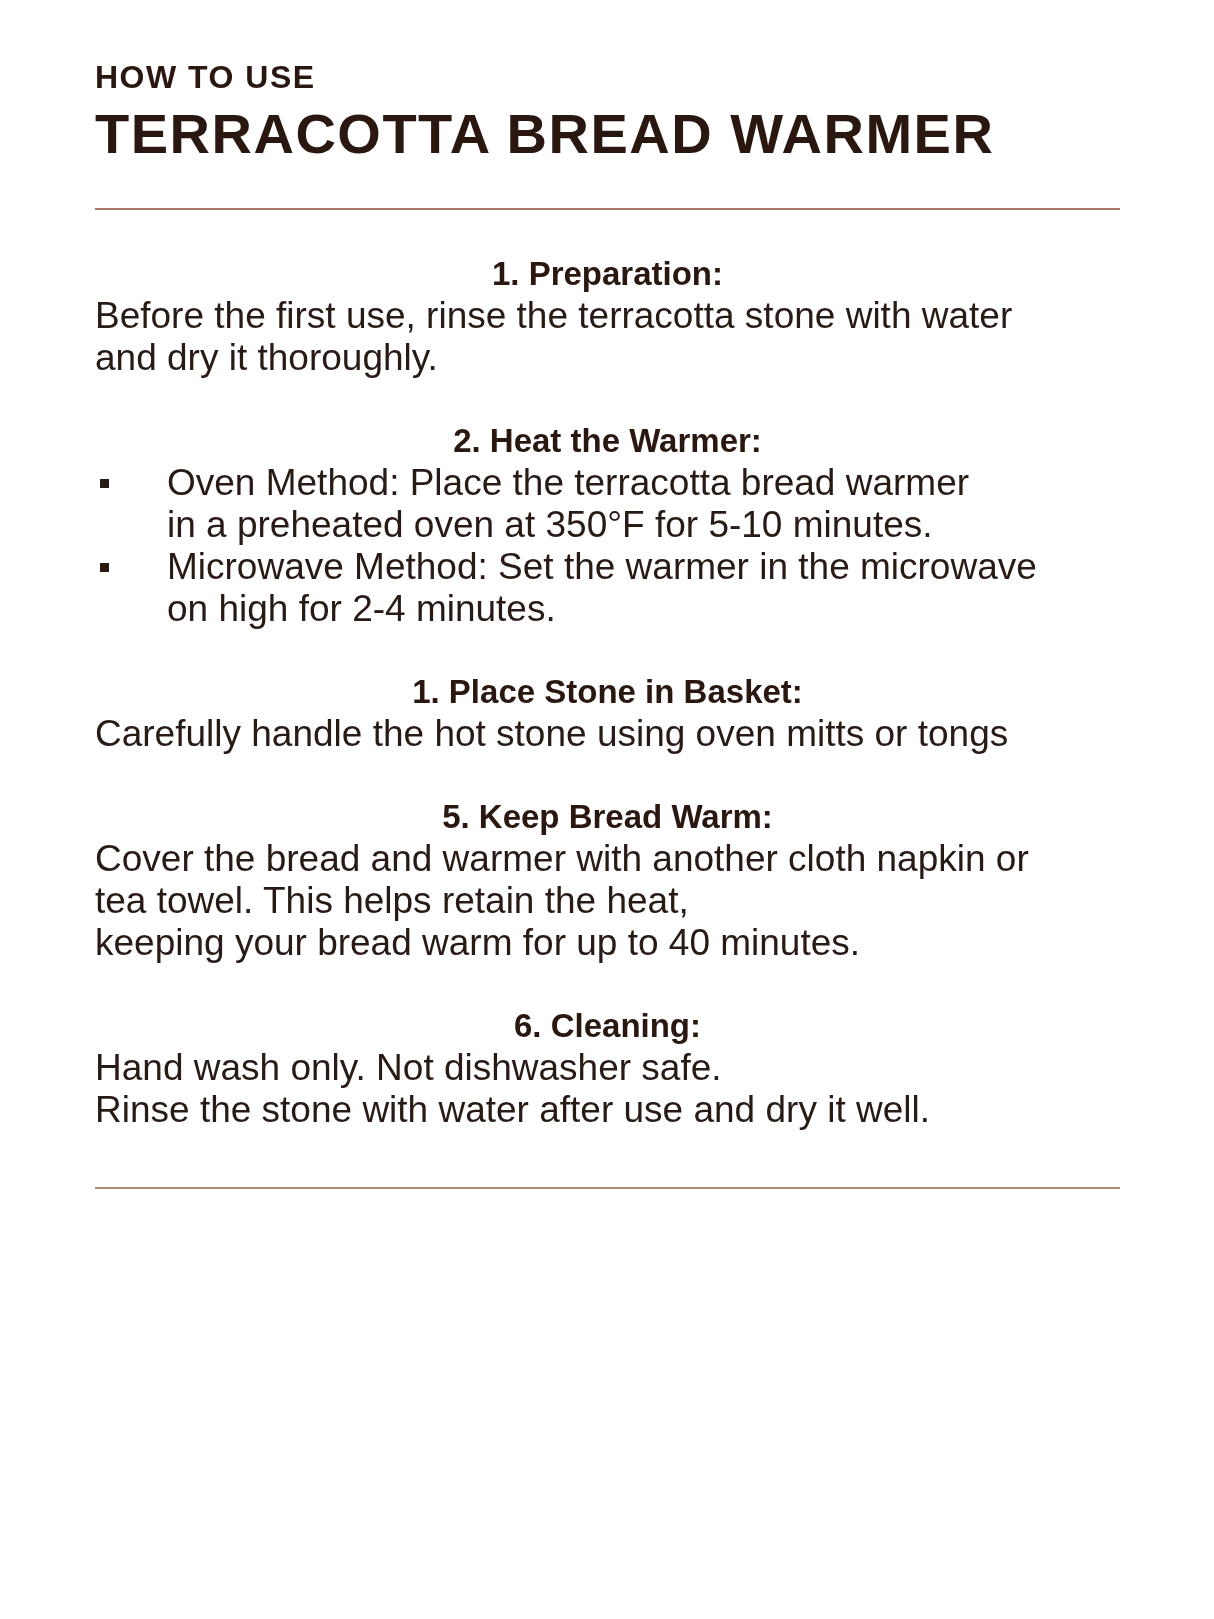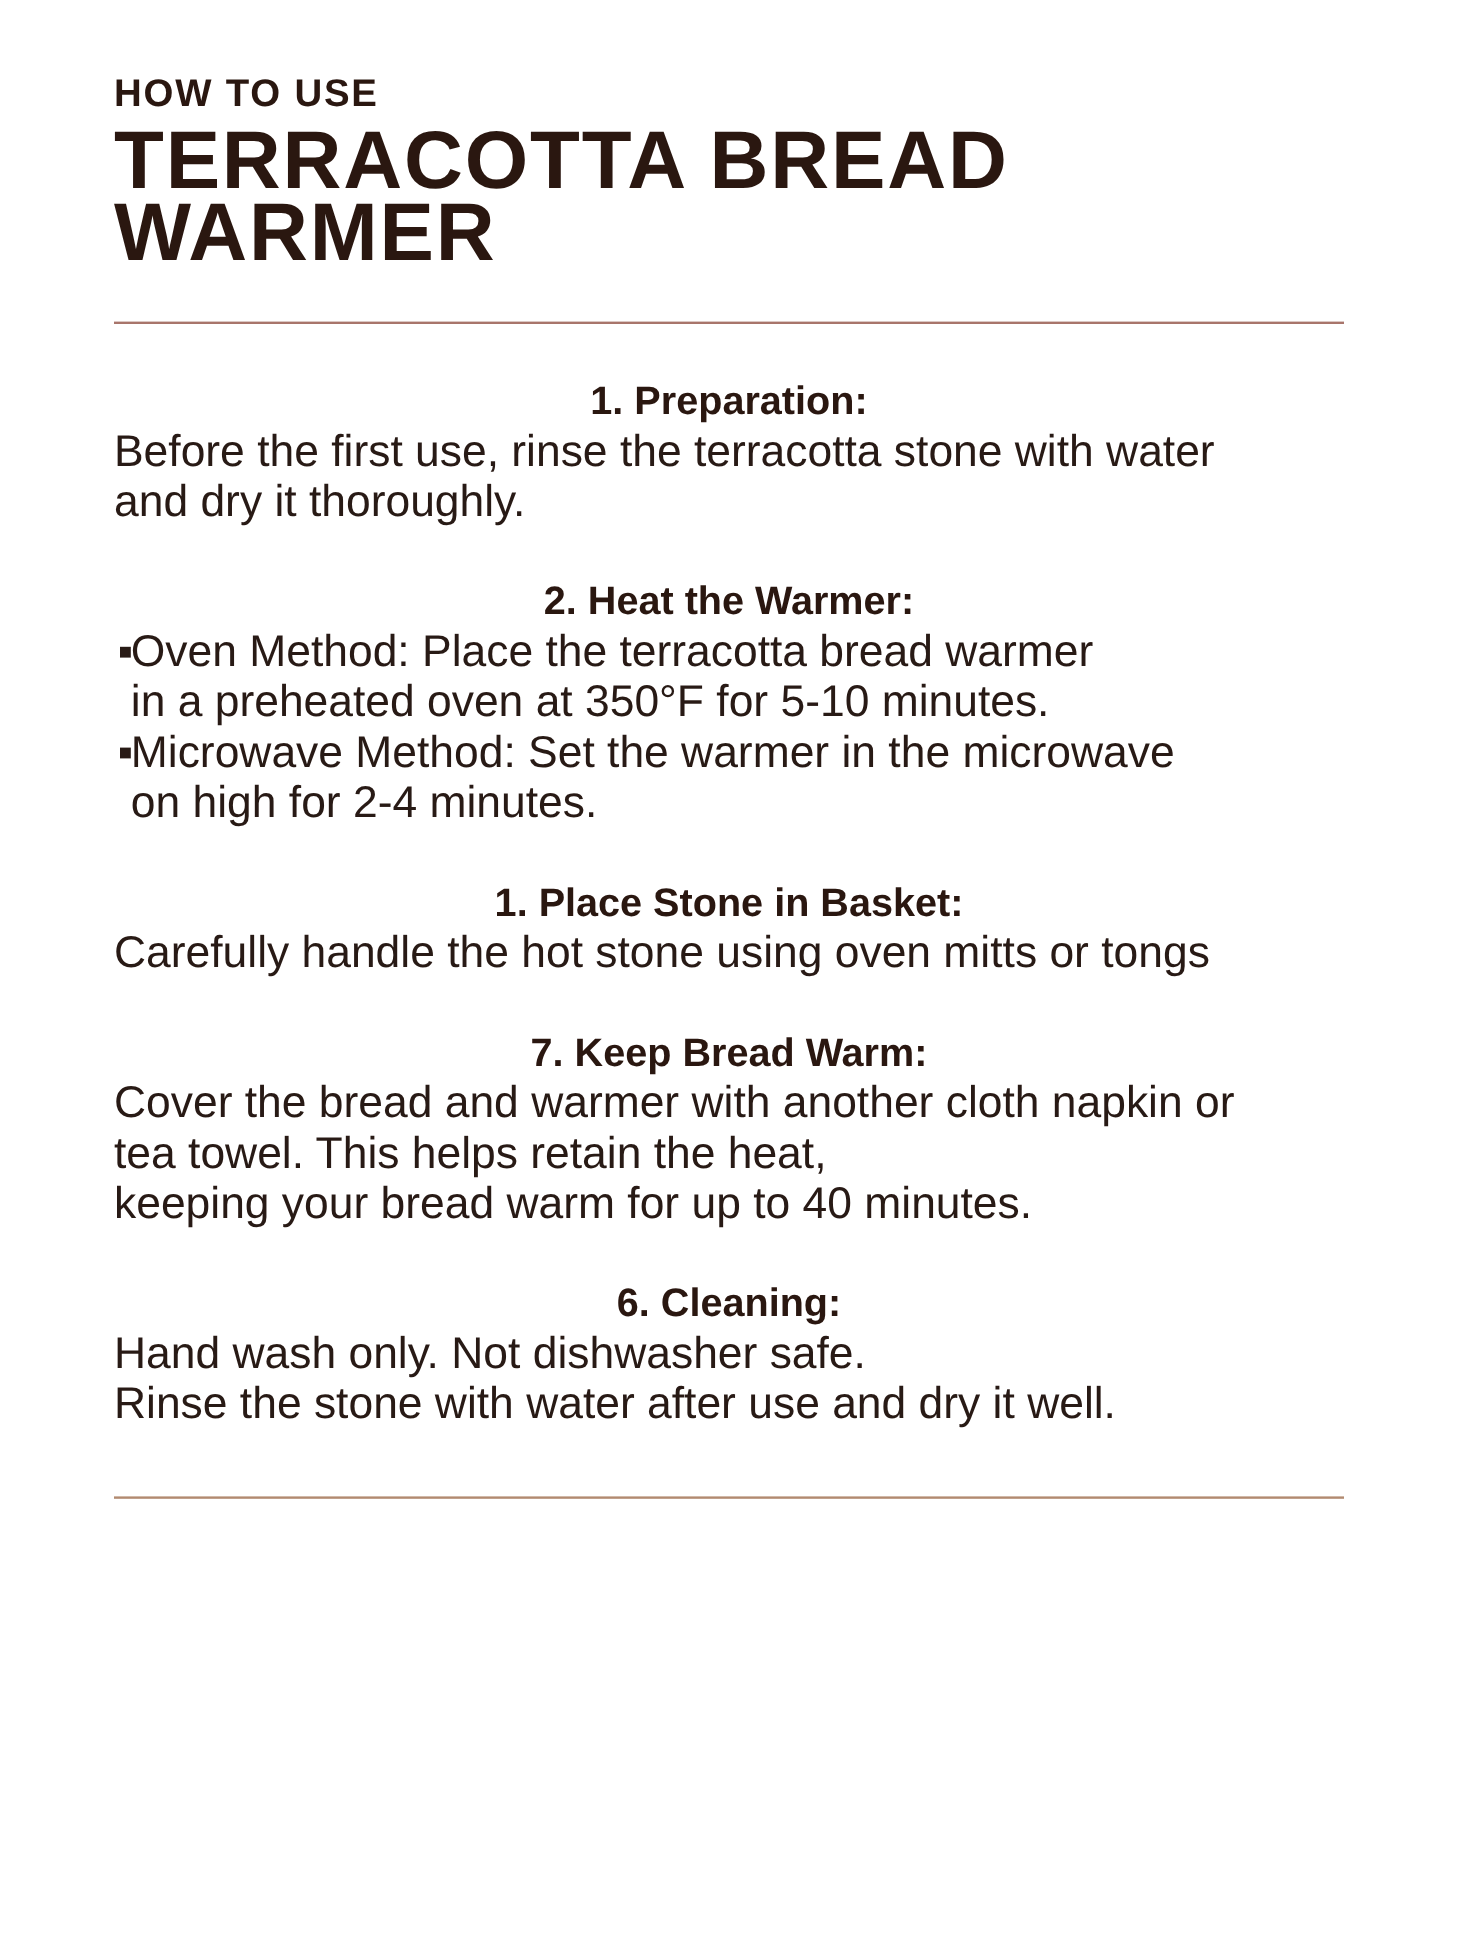--- a/index.html
+++ b/index.html
@@ -25,21 +25,21 @@
     overflow: hidden;
   }
   .eyebrow {
     font-size: 32px;
     font-weight: 700;
     letter-spacing: 1.5px;
     line-height: 38px;
     color: var(--heading);
   }
   .main-title {
-    font-size: 68px;
+    font-size: 56px;
     font-weight: 700;
     letter-spacing: 1.5px;
     line-height: 60px;
     margin-top: 8px;
     color: var(--heading);
   }
   .divider {
     border: none;
     height: 2px;
     margin: 0;
@@ -64,21 +64,21 @@
   }
   .bullet-row { display: flex; align-items: flex-start; }
   .bullet-marker {
     flex: none;
     width: 9px;
     height: 9px;
     margin-left: 5px;
     margin-top: 17px;
     background: var(--text);
   }
-  .bullet-text { }
+  .bullet-text { margin-left: 58px; }
 </style>
 </head>
 <body>
 
 <div class="page">
 
   <div class="eyebrow">HOW TO USE</div>
   <div class="main-title">TERRACOTTA BREAD WARMER</div>
 
   <hr class="divider top">
@@ -107,21 +107,21 @@
     </div>
   </div>
 
   <div class="section">
     <h2 class="section-heading">1. Place Stone in Basket:</h2>
     <p class="line">Carefully handle the hot stone using oven mitts or tongs</p>
   </div>
 
 
   <div class="section">
-    <h2 class="section-heading">7. Keep Bread Warm:</h2>
+    <h2 class="section-heading">5. Keep Bread Warm:</h2>
     <p class="line">Cover the bread and warmer with another cloth napkin or</p>
     <p class="line">tea towel. This helps retain the heat,</p>
     <p class="line">keeping your bread warm for up to 40 minutes.</p>
   </div>
 
   <div class="section">
     <h2 class="section-heading">6. Cleaning:</h2>
     <p class="line">Hand wash only. Not dishwasher safe.</p>
     <p class="line">Rinse the stone with water after use and dry it well.</p>
   </div>

